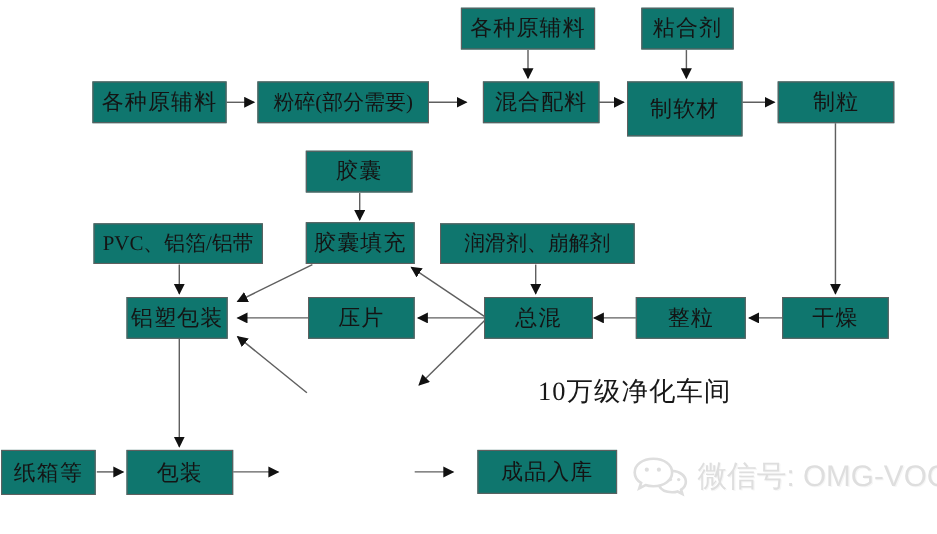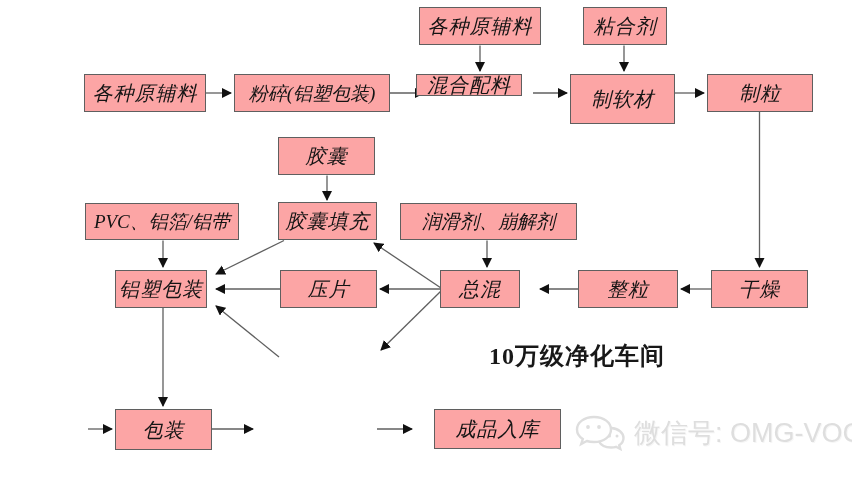--- a/index.html
+++ b/index.html
@@ -8,32 +8,31 @@
     width:852px;height:485px;
     background:#ffffff;
     font-family:"Liberation Serif","DejaVu Serif",serif;
     overflow:hidden;
   }
   .edges{position:absolute;left:0;top:0;width:852px;height:485px;}
   .node{
     position:absolute;
     box-sizing:border-box;
     border:1px solid #5f5f5f;
-    background:#fca5a5;
+    background:#0f766e;
     display:flex;align-items:center;justify-content:center;
     font-size:20px;color:#141414;
     letter-spacing:1px;
     white-space:nowrap;
     line-height:1;
-    font-style:italic;
   }
   .node.small{font-size:19px;letter-spacing:0;}
   .annotation{
     position:absolute;
-    font-size:24px;font-weight:bold;color:#181818;
+    font-size:24px;font-weight:normal;color:#181818;
     letter-spacing:1px;white-space:nowrap;
   }
   .watermark{
     position:absolute;
     display:flex;align-items:center;gap:8px;
     color:#dedede;font-size:27px;
     font-family:"Liberation Sans","DejaVu Sans",sans-serif;
     white-space:nowrap;
     text-shadow:1px 1px 0 #f6f6f6;
   }
@@ -72,38 +71,39 @@
       <line x1="88" y1="429" x2="112" y2="429" marker-end="url(#arw)"></line>
       <line x1="212" y1="429" x2="253" y2="429" marker-end="url(#arw)"></line>
       <line x1="377" y1="429" x2="412" y2="429" marker-end="url(#arw)"></line>
     </g>
   </svg>
 
   <div class="node" style="left:419px;top:7px;width:122px;height:38px">各种原辅料</div>
   <div class="node" style="left:583px;top:7px;width:84px;height:38px">粘合剂</div>
 
   <div class="node" style="left:84px;top:74px;width:122px;height:38px">各种原辅料</div>
-  <div class="node small" style="left:234px;top:74px;width:156px;height:38px">粉碎(铝塑包装)</div>
-  <div class="node" style="left:416px;top:74px;width:106px;height:22px">混合配料</div>
+  <div class="node small" style="left:234px;top:74px;width:156px;height:38px">粉碎(部分需要)</div>
+  <div class="node" style="left:439px;top:74px;width:106px;height:38px">混合配料</div>
   <div class="node" style="left:570px;top:74px;width:105px;height:50px">制软材</div>
   <div class="node" style="left:707px;top:74px;width:106px;height:38px">制粒</div>
 
   <div class="node" style="left:278px;top:137px;width:97px;height:38px">胶囊</div>
 
   <div class="node small" style="left:85px;top:203px;width:154px;height:37px">PVC、铝箔/铝带</div>
   <div class="node" style="left:278px;top:202px;width:99px;height:38px">胶囊填充</div>
   <div class="node small" style="left:400px;top:203px;width:177px;height:37px">润滑剂、崩解剂</div>
 
   <div class="node" style="left:115px;top:270px;width:92px;height:38px">铝塑包装</div>
   <div class="node" style="left:280px;top:270px;width:97px;height:38px">压片</div>
-  <div class="node" style="left:440px;top:270px;width:80px;height:38px">总混</div>
+  <div class="node" style="left:440px;top:270px;width:99px;height:38px">总混</div>
   <div class="node" style="left:578px;top:270px;width:100px;height:38px">整粒</div>
   <div class="node" style="left:711px;top:270px;width:97px;height:38px">干燥</div>
 
 
+  <div class="node" style="left:1px;top:409px;width:86px;height:41px">纸箱等</div>
   <div class="node" style="left:115px;top:409px;width:97px;height:41px">包装</div>
   <div class="node" style="left:434px;top:409px;width:127px;height:40px">成品入库</div>
 
   <div class="annotation" style="left:489px;top:340px">10万级净化车间</div>
 
   <div class="watermark" style="left:574px;top:414px">
     <svg width="52" height="38" viewBox="0 0 52 38">
       <g fill="none" stroke="#dedede" stroke-width="2.4">
         <path d="M20 3 C10 3 3 8.5 3 15.5 C3 19.5 5.2 22.8 8.8 25 L7.2 30 L12.8 27 C14.8 27.7 17.3 28 20 28 C30 28 37 22.5 37 15.5 C37 8.5 30 3 20 3 Z"></path>
         <path d="M37 14 C44.5 14.5 49.5 18.8 49.5 24 C49.5 27 47.8 29.5 45.2 31.2 L46.3 35 L42 32.8 C40.5 33.3 38.6 33.5 37 33.5 C31.5 33.5 26.8 31 25 27.5"></path>

